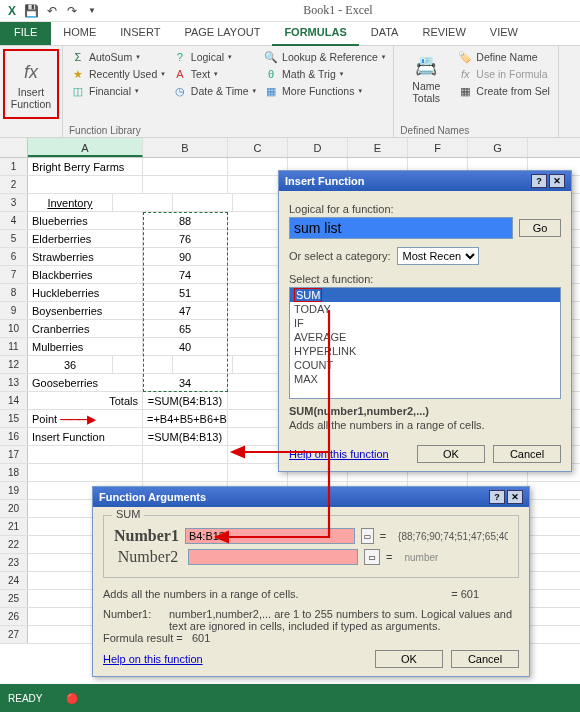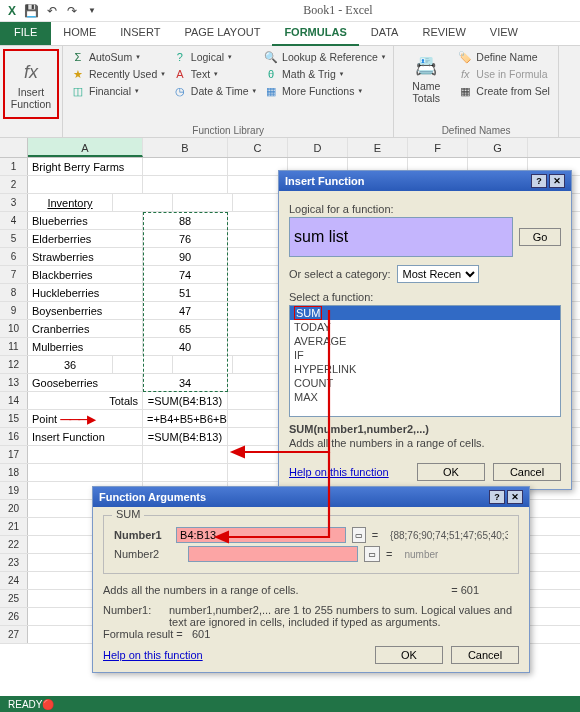--- a/index.html
+++ b/index.html
@@ -13,21 +13,21 @@
   
   
   .ribbon-tabs { display: flex; height: 24px; background: #fff; border-bottom: 1px solid #d4d4d4; }
   .ribbon-tab { padding: 4px 12px; font-size: 11px; color: #444; cursor: pointer; }
   .ribbon-tab.file { background: #217346; color: #fff; font-weight: normal; padding: 4px 14px; }
   .ribbon-tab.active { color: #217346; border-bottom: 2px solid #217346; margin-bottom: -1px; font-weight: bold; }
   
   
   .ribbon { height: 92px; background: #f1f1f1; border-bottom: 1px solid #d4d4d4; display: flex; }
   .ribbon-group { border-right: 1px solid #d4d4d4; padding: 3px 6px 1px 6px; display: flex; flex-direction: column; }
-  .ribbon-group-label { text-align: center; font-size: 10px; color: #666; margin-top: auto; padding-top: 2px; }
+  .ribbon-group-label { font-size: 10px; color: #666; margin-top: auto; padding-top: 2px; }
   .ribbon-col { display: flex; gap: 4px; }
   .ribbon-subcol { display: flex; flex-direction: column; gap: 1px; }
   .ribbon-item { display: flex; align-items: center; gap: 4px; font-size: 10.5px; color: #444; padding: 1px 2px; white-space: nowrap; }
   .ribbon-item .ic { width: 14px; height: 14px; display: inline-flex; align-items: center; justify-content: center; font-size: 11px; }
   .ribbon-large { display: flex; flex-direction: column; align-items: center; width: 52px; padding: 2px; }
   .ribbon-large .big-ic { width: 30px; height: 30px; display: flex; align-items: center; justify-content: center; font-size: 18px; }
   .ribbon-large .lbl { font-size: 10.5px; text-align: center; line-height: 1.1; }
   .redbox { border: 2.5px solid #d90000; }
   
   
@@ -40,40 +40,40 @@
   .row { display: flex; height: 18px; border-bottom: 1px solid #e0e0e0; }
   .row-h { width: 28px; text-align: center; line-height: 18px; font-size: 10px; color: #333; border-right: 1px solid #c6c6c6; background: #f0f0f0; }
   .cell { border-right: 1px solid #e0e0e0; padding: 0 4px; line-height: 18px; font-size: 11px; color: #000; overflow: hidden; white-space: nowrap; }
   .cell.center { text-align: center; }
   .cell.right { text-align: right; }
   .cell.underline { text-decoration: underline; }
   .marquee { border: 1px dashed #217346; position: absolute; pointer-events: none; }
   .red-arrow { color: #d90000; font-weight: bold; letter-spacing: -2px; }
   
   
-  .statusbar { position: absolute; bottom: 0; left: 0; right: 0; height: 16px; background: #217346; color: #fff; display: flex; align-items: center; padding: 0 8px; font-size: 10px; gap: 0; }
+  .statusbar { position: absolute; bottom: 0; left: 0; right: 0; height: 28px; background: #217346; color: #fff; display: flex; align-items: center; padding: 0 8px; font-size: 10px; gap: 24px; }
   
   
   .dialog { position: absolute; background: #ece9d8; border: 1px solid #7b99c8; box-shadow: 2px 2px 6px rgba(0,0,0,0.3); font-size: 11px; }
   .dlg-title { background: linear-gradient(#4a7ad4, #2a5ab8); color: #fff; height: 20px; display: flex; align-items: center; padding: 0 6px; font-weight: bold; font-size: 11px; }
   .dlg-title .spacer { flex: 1; }
   .dlg-title .winbtn { width: 16px; height: 14px; background: #c8d4e8; border: 1px solid #336; margin-left: 2px; text-align: center; line-height: 12px; font-size: 9px; color: #000; font-weight: bold; font-family: Arial; }
   .dlg-body { padding: 8px 10px; }
   .dlg-label { display: block; margin: 4px 0 2px 0; }
-  .dlg-input { width: 100%; border: 1px solid #7f9db9; padding: 10px 4px; font-size: 16px; background: #c4b5fd; }
+  .dlg-input { width: 100%; border: 1px solid #7f9db9; padding: 2px 4px; font-size: 14px; background: #3b82f6; }
   .dlg-select { border: 1px solid #7f9db9; font-size: 11px; background: #fff; padding: 1px; }
   .fn-list { border: 1px solid #7f9db9; background: #fff; height: 112px; overflow: hidden; margin-top: 2px; }
   .fn-item { padding: 1px 4px; font-size: 11px; }
   .fn-item.sel { background: #316ac5; color: #fff; }
   .dlg-btn { min-width: 68px; padding: 2px 8px; border: 1px solid #888; background: #ece9d8; font-size: 11px; }
   .link { color: #0000cc; text-decoration: underline; cursor: pointer; }
   .groupbox { border: 1px solid #bbb; padding: 8px 10px; margin: 0; position: relative; }
   .groupbox-title { position: absolute; top: -8px; left: 8px; background: #ece9d8; padding: 0 4px; font-size: 11px; }
   .arg-row { display: flex; align-items: center; gap: 6px; margin: 3px 0; }
-  .arg-row .arglbl { width: 68px; text-align: left; font-size: 11px; }
+  .arg-row .arglbl { width: 68px; text-align: center; font-size: 16px; font-family: Liberation Serif, serif; }
   .arg-row .arginput { flex: 0 0 170px; border: 1px solid #7f9db9; padding: 1px 3px; font-size: 11px; background:#fca5a5; }
   .arg-row .refbtn { width: 16px; height: 16px; border: 1px solid #888; background: #f4f4f4; font-size: 8px; }
   .arg-row .argval { font-size: 10px; color: #555; padding-left: 6px; white-space: nowrap; overflow:hidden; }
   
   
   .anno { position: absolute; pointer-events: none; }
   .anno-line { stroke: #d90000; stroke-width: 2.2; fill: none; }
   .anno-head { fill: #d90000; }
 </style>
 </head>
@@ -495,22 +495,22 @@
       <button class="dlg-btn" style="min-width:42px">Go</button>
     </div>
     <div style="margin-top:8px; display:flex; align-items:center; gap:6px">
       <span>Or select a category:</span>
       <select class="dlg-select" style="width:82px"><option>Most Recen</option></select>
     </div>
     <span class="dlg-label" style="margin-top:8px">Select a function:</span>
     <div class="fn-list">
       <div class="fn-item sel"><span style="border:1.5px solid #d90000; padding:0 1px">SUM</span></div>
       <div class="fn-item">TODAY</div>
+      <div class="fn-item">IF</div>
       <div class="fn-item">AVERAGE</div>
-      <div class="fn-item">IF</div>
       <div class="fn-item">HYPERLINK</div>
       <div class="fn-item">COUNT</div>
       <div class="fn-item">MAX</div>
     </div>
     <div style="font-weight:bold; margin-top:6px">SUM(number1,number2,...)</div>
     <div style="margin-top:2px">Adds all the numbers in a range of cells.</div>
     <div style="display:flex; align-items:center; margin-top:14px">
       <span class="link">Help on this function</span>
       <span style="flex:1"></span>
       <button class="dlg-btn">OK</button>

